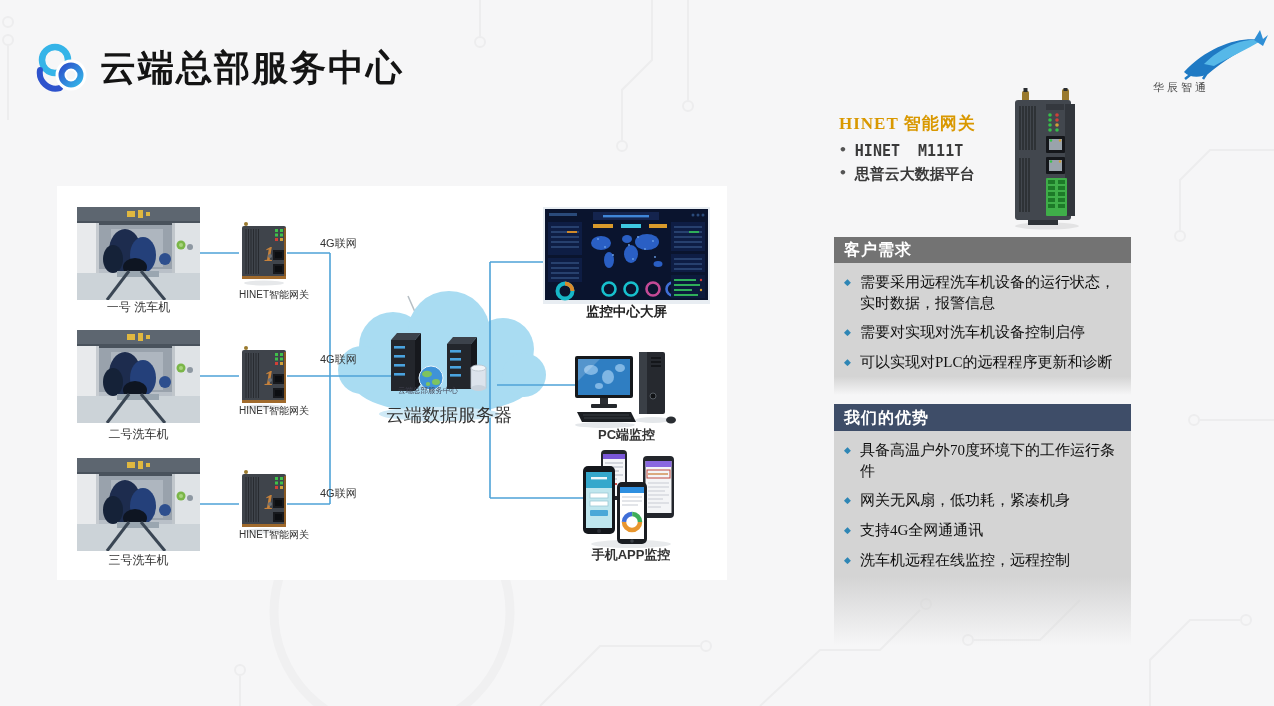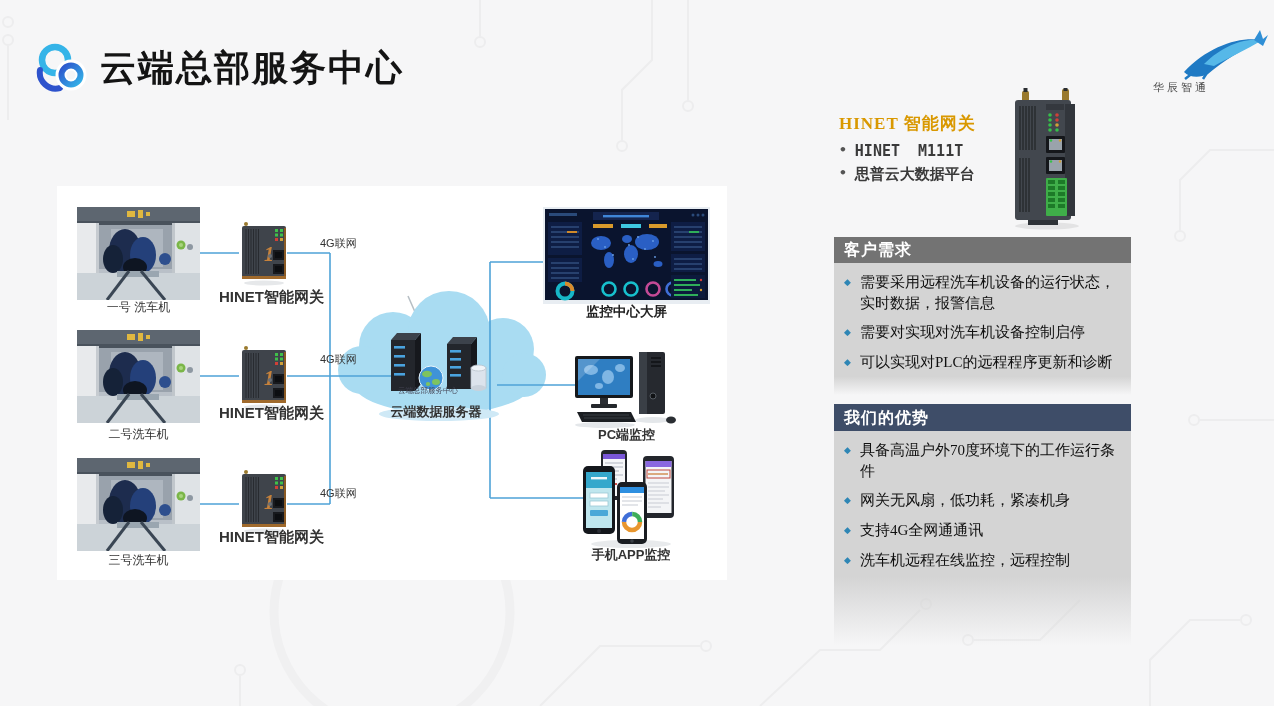--- a/index.html
+++ b/index.html
@@ -21,26 +21,26 @@
   .panel-head{height:26px;line-height:26px;padding-left:10px;color:#fff;font-size:16px;font-weight:700;
               font-family:"Liberation Sans",sans-serif;letter-spacing:1px;box-sizing:border-box;}
   .panel-body{box-sizing:border-box;padding:9px 8px 0 8px;}
   ul.plist{margin:0;padding:0;list-style:none;}
   .p-item{display:flex;gap:7px;margin-bottom:9px;}
   .diam{color:#2e86b5;font-size:9px;line-height:21px;flex:0 0 11px;text-align:center;}
   .p-text{font-family:"Liberation Serif","DejaVu Serif",serif;font-size:15px;line-height:1.38;color:#101010;}
   
   .diagram-panel{background:#ffffff;}
   .dlbl{font-size:12px;color:#333;text-align:center;white-space:nowrap;}
-  .dlbl-sm{font-size:15px;color:#333;text-align:right;white-space:nowrap;font-weight:bold;}
+  .dlbl-sm{font-size:10px;color:#333;text-align:right;white-space:nowrap;}
   .dlbl-4g{font-size:11px;color:#333;white-space:nowrap;margin-left:27px;}
   .dlbl-term{font-size:13px;color:#333;text-align:center;white-space:nowrap;font-weight:bold;}
   .dlbl-screen{font-family:"Liberation Serif","DejaVu Serif",serif;font-weight:700;font-size:13.5px;
                color:#222;text-align:center;white-space:nowrap;}
-  .dlbl-cloud{font-size:13px;color:#333;text-align:center;white-space:nowrap;font-weight:bold;}
+  .dlbl-cloud{font-size:18px;color:#333;text-align:center;white-space:nowrap;}
   .dlbl-cloud-inner{font-size:7.5px;color:#445;white-space:nowrap;}
 </style>
 </head>
 <body>
 
 <svg class="abs" style="left:0;top:0" width="1274" height="706" viewBox="0 0 1274 706">
   <g stroke="#ededee" stroke-width="2" fill="none">
     <circle cx="392" cy="612" r="118" stroke="#f0f0f1" stroke-width="9"></circle>
     <path d="M652,0 L652,60 L622,90 L622,140"></path>
       <circle cx="622" cy="146" r="5"></circle>

